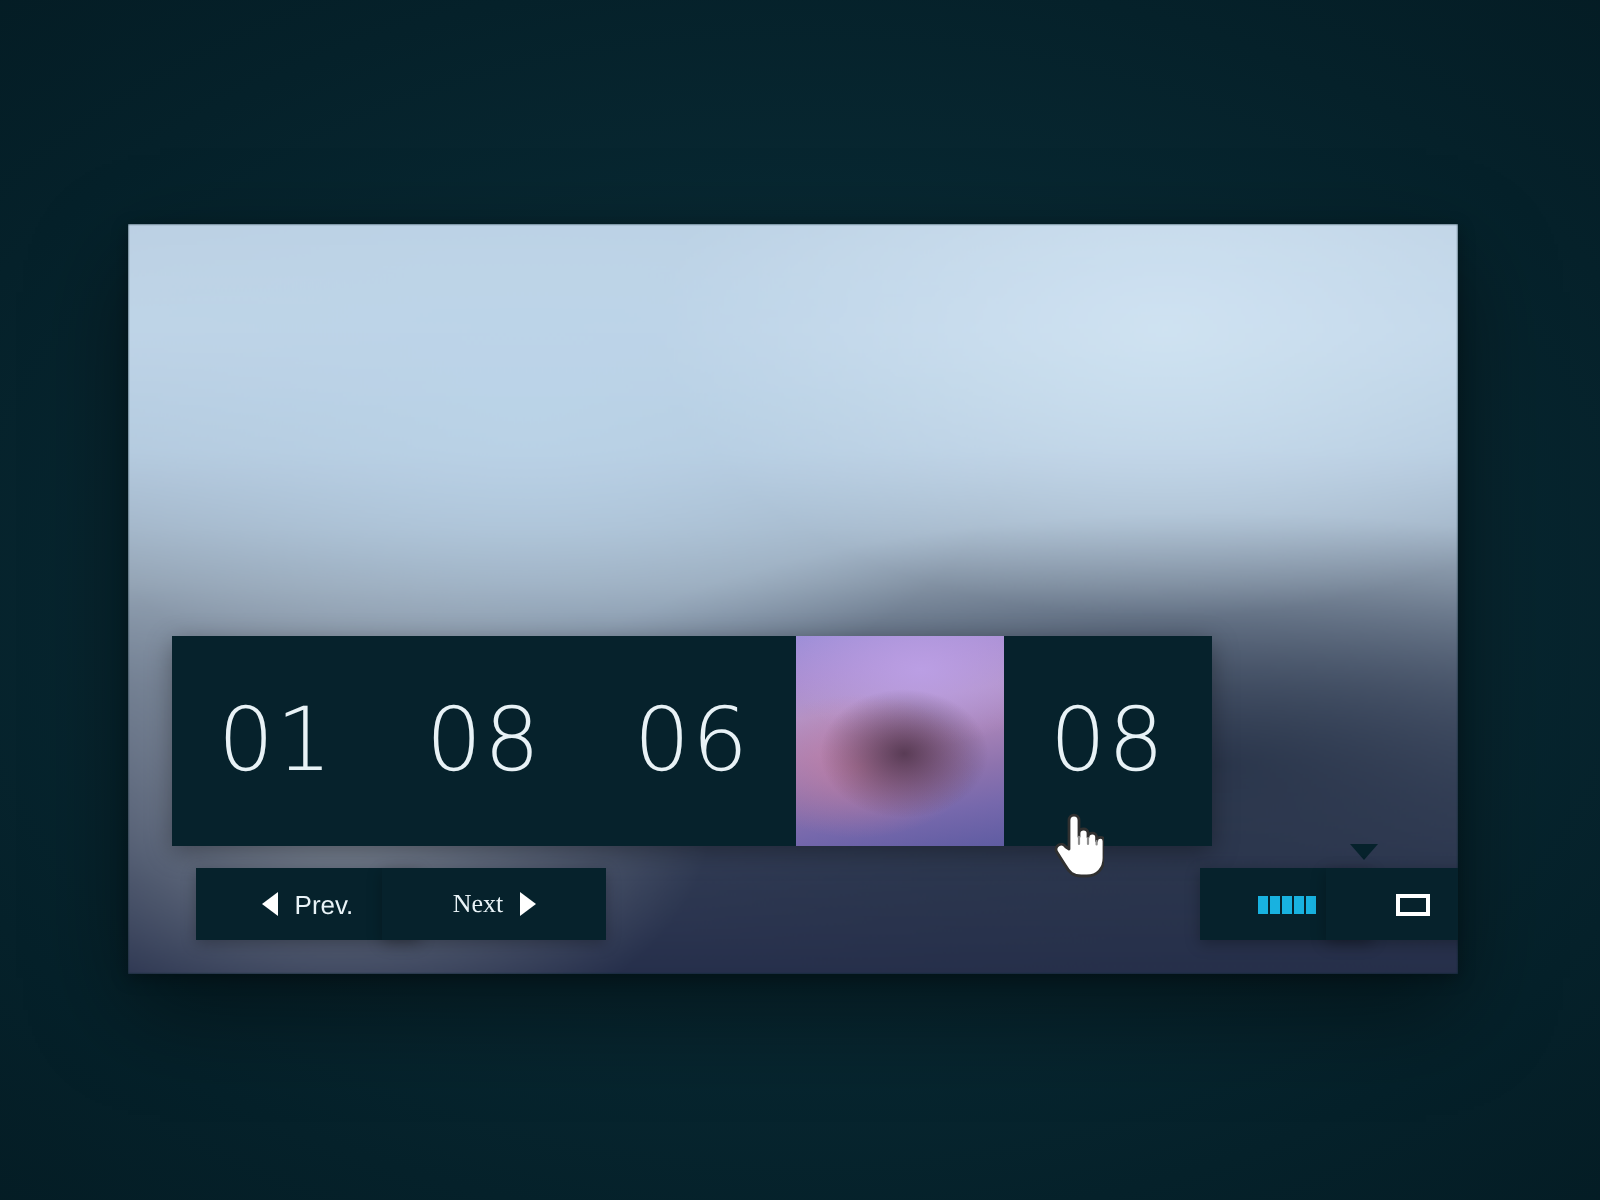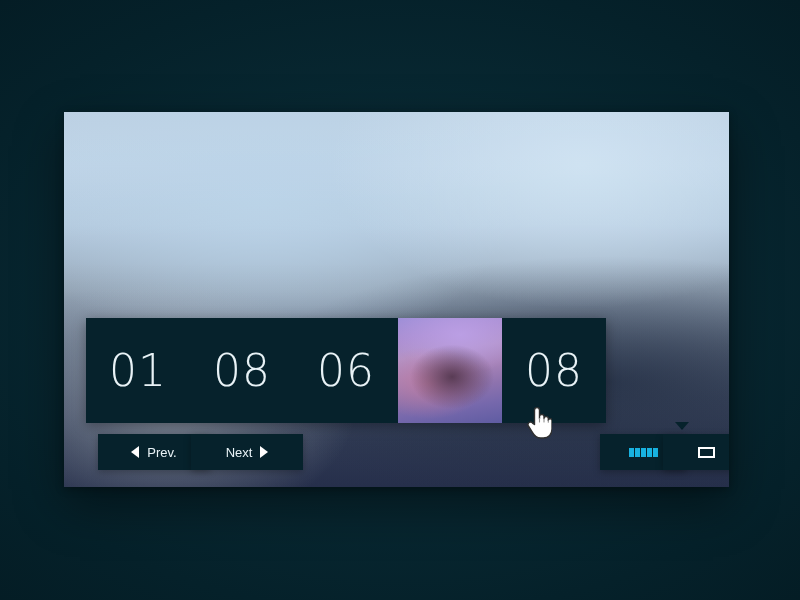--- a/index.html
+++ b/index.html
@@ -140,21 +140,21 @@
     font-size: 13px;
     display: flex;
     align-items: center;
     justify-content: center;
     gap: 8px;
     cursor: pointer;
     padding: 0 14px;
     box-shadow: 0 2px 7px rgba(0,0,0,0.28);
   }
   #btn-prev { left: 22px; width: 84px; }
-  #btn-next { left: 115px; width: 84px; }
+  #btn-next { left: 115px; width: 84px; font-family: Liberation Serif, serif; }
   #btn-thumbs { left: 524px; width: 58px; }
   #btn-single { left: 587px; width: 58px; }
 
   .arrow-left, .arrow-right {
     width: 0; height: 0;
     display: inline-block;
   }
   .arrow-left {
     border-top: 6px solid transparent;
     border-bottom: 6px solid transparent;

